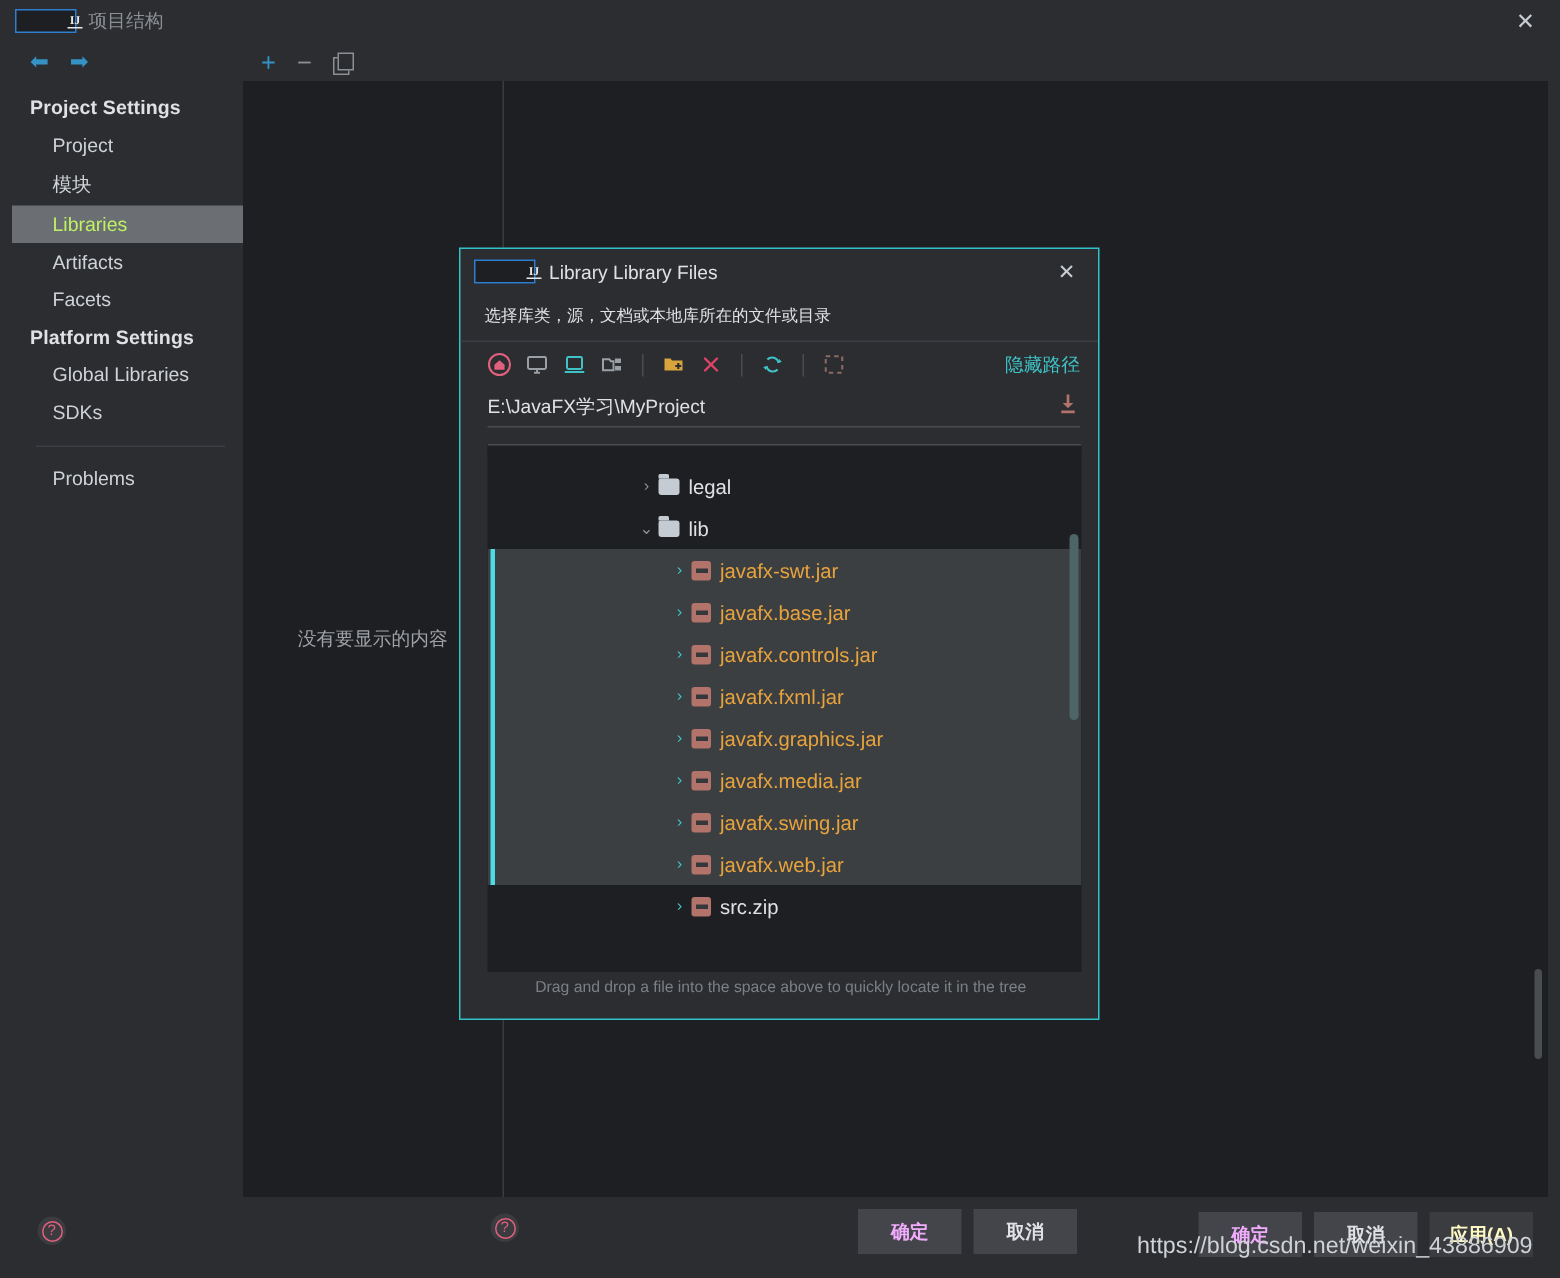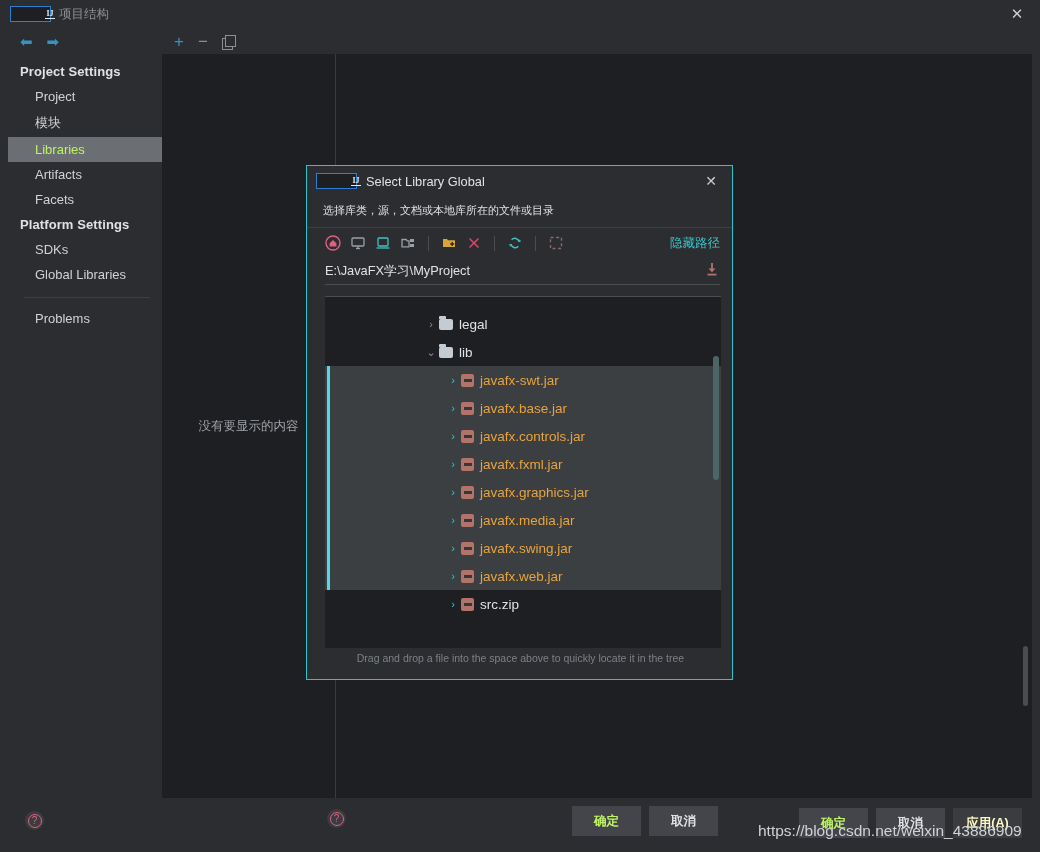--- a/index.html
+++ b/index.html
@@ -100,21 +100,21 @@
     width: 14px; height: 14px; border-radius: 50%; border: 1.3px solid #e0607e;
     color: #e0607e; font-size: 10px; display: flex; align-items: center;
     justify-content: center; line-height: 1;
   }
   .win-buttons { position: absolute; right: 18px; top: 10px; display: flex; gap: 8px; }
   .dlg-btn {
     min-width: 69px; height: 30px; background: #43454a; border: none;
     color: #dfe1e5; font-size: 12.5px; font-family: inherit;
     display: flex; align-items: center; justify-content: center; font-weight: bold;
   }
-  .dlg-btn.primary { color: #bef264; }
+  .dlg-btn.primary { color: #f0abfc; }
   .dlg-btn.disabled { background: #3a3c3f; color: #fef9c3; }
 
   .watermark {
     position: absolute; left: 758px; top: 822px; font-size: 15.5px;
     color: #cfd2d6; font-family: "Liberation Sans", sans-serif; white-space: nowrap;
   }
 
   
   .dialog {
     position: absolute; left: 306px; top: 165px; width: 427px; height: 515px;
@@ -225,22 +225,22 @@
       <span class="arrow">➡</span>
     </div>
     <div id="sidebar-list">
         <div class="nav-group">Project Settings</div>
         <div class="nav-item">Project</div>
         <div class="nav-item">模块</div>
         <div class="nav-item selected">Libraries</div>
         <div class="nav-item">Artifacts</div>
         <div class="nav-item">Facets</div>
         <div class="nav-group">Platform Settings</div>
+        <div class="nav-item">Global Libraries</div>
         <div class="nav-item">SDKs</div>
-        <div class="nav-item">Global Libraries</div>
         <div class="nav-sep"></div>
         <div class="nav-item">Problems</div>
       </div>
   </div>
 
   <div class="content-toolbar">
     <span class="tb-plus">+</span>
     <span class="tb-minus">−</span>
     <span class="tb-copy"></span>
   </div>
@@ -267,21 +267,21 @@
   </div>
 
   <div class="watermark">https://blog.csdn.net/weixin_43886909</div>
 
   <div class="dialog">
 
     <div class="dlg-titlebar">
       <div class="ij-logo">
           <i>IJ</i>
         </div>
-      <div class="dlg-title">Select Library Global</div>
+      <div class="dlg-title">Library Library Files</div>
       <div class="dlg-close">✕</div>
     </div>
 
     <div class="dlg-subtitle">选择库类，源，文档或本地库所在的文件或目录</div>
     <div class="dlg-hr"></div>
 
     <div class="dlg-toolbar">
 
       <span class="ticon">
         <svg width="16" height="16" viewBox="0 0 16 16">

